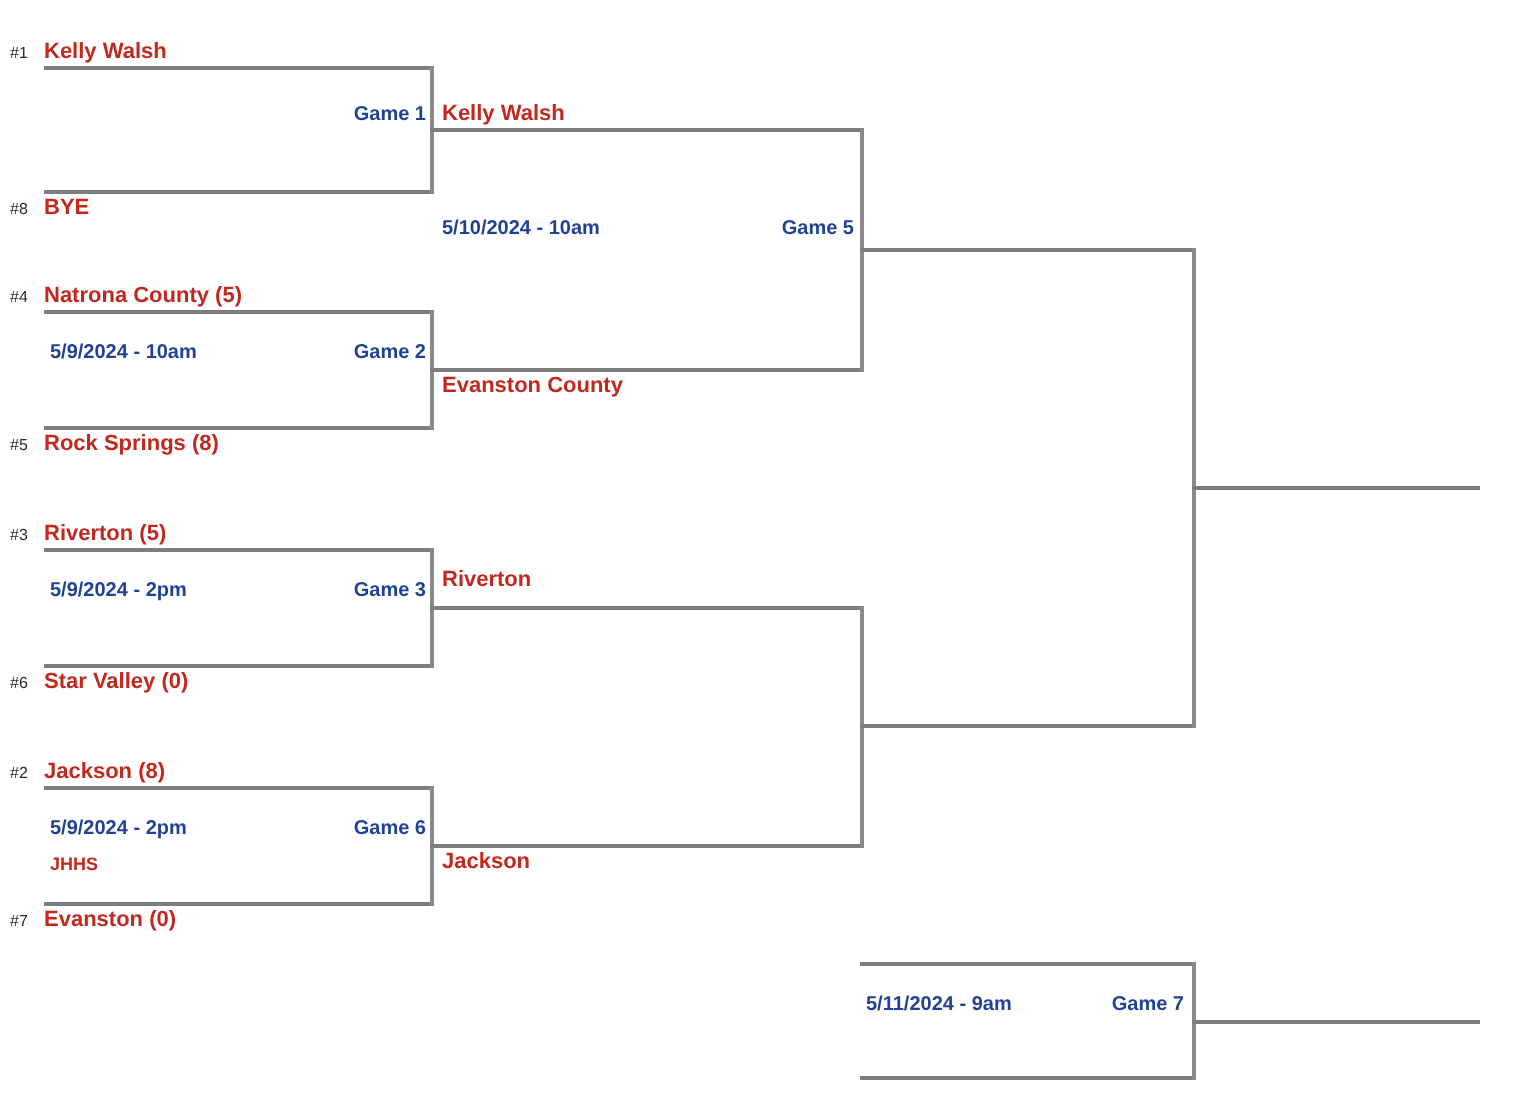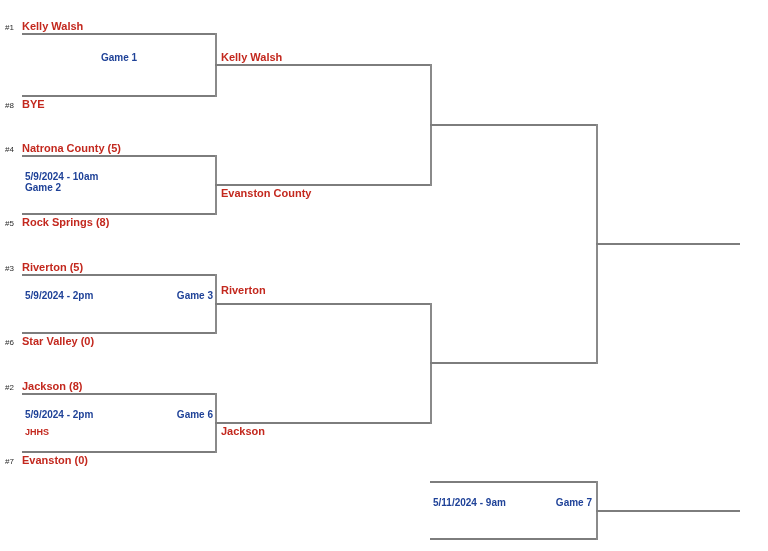--- a/index.html
+++ b/index.html
@@ -12,21 +12,21 @@
   .vl{position:absolute;width:2px;background:#8a8a8a;}
   
   .team{position:absolute;left:5px;display:flex;align-items:baseline;white-space:nowrap;}
   .seed{display:inline-block;min-width:17px;font-size:8px;color:#2b2b2b;}
   .tname{font-size:11px;font-weight:bold;color:#c3281e;}
   
   .winner{position:absolute;left:221px;font-size:11px;font-weight:bold;color:#c3281e;white-space:nowrap;}
   
   .inforow{position:absolute;display:flex;justify-content:space-between;align-items:baseline;
     font-size:10px;font-weight:bold;color:#1f4298;white-space:nowrap;}
-  .inforow.end{justify-content:center;}
+  .inforow.end{justify-content:flex-end;}
   .r1{left:25px;width:188px;}
   .r2{left:221px;width:206px;}
   .r3{left:433px;width:159px;}
   .venue{position:absolute;left:25px;font-size:9px;font-weight:bold;color:#c3281e;white-space:nowrap;}
 </style>
 </head>
 <body>
 
 <div class="bracket">
 
@@ -51,21 +51,21 @@
   <div class="vl" style="left:215px;top:155px;height:60px;"></div>
 
   <div class="team" style="top:142px;">
     <span class="seed">#4</span>
     <span class="tname">Natrona County (5)</span>
   </div>
   <div class="team" style="top:216px;">
     <span class="seed">#5</span>
     <span class="tname">Rock Springs (8)</span>
   </div>
-  <div class="inforow r1" style="top:171px;flex-direction:column;">
+  <div class="inforow r1" style="top:171px;">
     <span>5/9/2024 - 10am</span>
     <span>Game 2</span>
   </div>
 
   <div class="hl" style="left:22px;top:274px;width:193px;"></div>
   <div class="hl" style="left:22px;top:332px;width:193px;"></div>
   <div class="vl" style="left:215px;top:274px;height:60px;"></div>
 
   <div class="team" style="top:261px;">
     <span class="seed">#3</span>
@@ -100,20 +100,24 @@
 
   <div class="hl" style="left:215px;top:64px;width:215px;"></div>
   <div class="hl" style="left:215px;top:184px;width:215px;"></div>
   <div class="hl" style="left:215px;top:303px;width:215px;"></div>
   <div class="hl" style="left:215px;top:422px;width:215px;"></div>
 
   <div class="vl" style="left:430px;top:64px;height:122px;"></div>
   <div class="hl" style="left:430px;top:124px;width:166px;"></div>
   <div class="winner" style="top:51px;">Kelly Walsh</div>
   <div class="winner" style="top:187px;">Evanston County</div>
+  <div class="inforow r2" style="top:109px;">
+    <span>5/10/2024 - 10am</span>
+    <span>Game 5</span>
+  </div>
 
   <div class="vl" style="left:430px;top:303px;height:121px;"></div>
   <div class="hl" style="left:430px;top:362px;width:166px;"></div>
   <div class="winner" style="top:284px;">Riverton</div>
   <div class="winner" style="top:425px;">Jackson</div>
 
   <div class="vl" style="left:596px;top:124px;height:240px;"></div>
   <div class="hl" style="left:596px;top:243px;width:144px;"></div>
 
   <div class="hl" style="left:430px;top:481px;width:166px;"></div>

